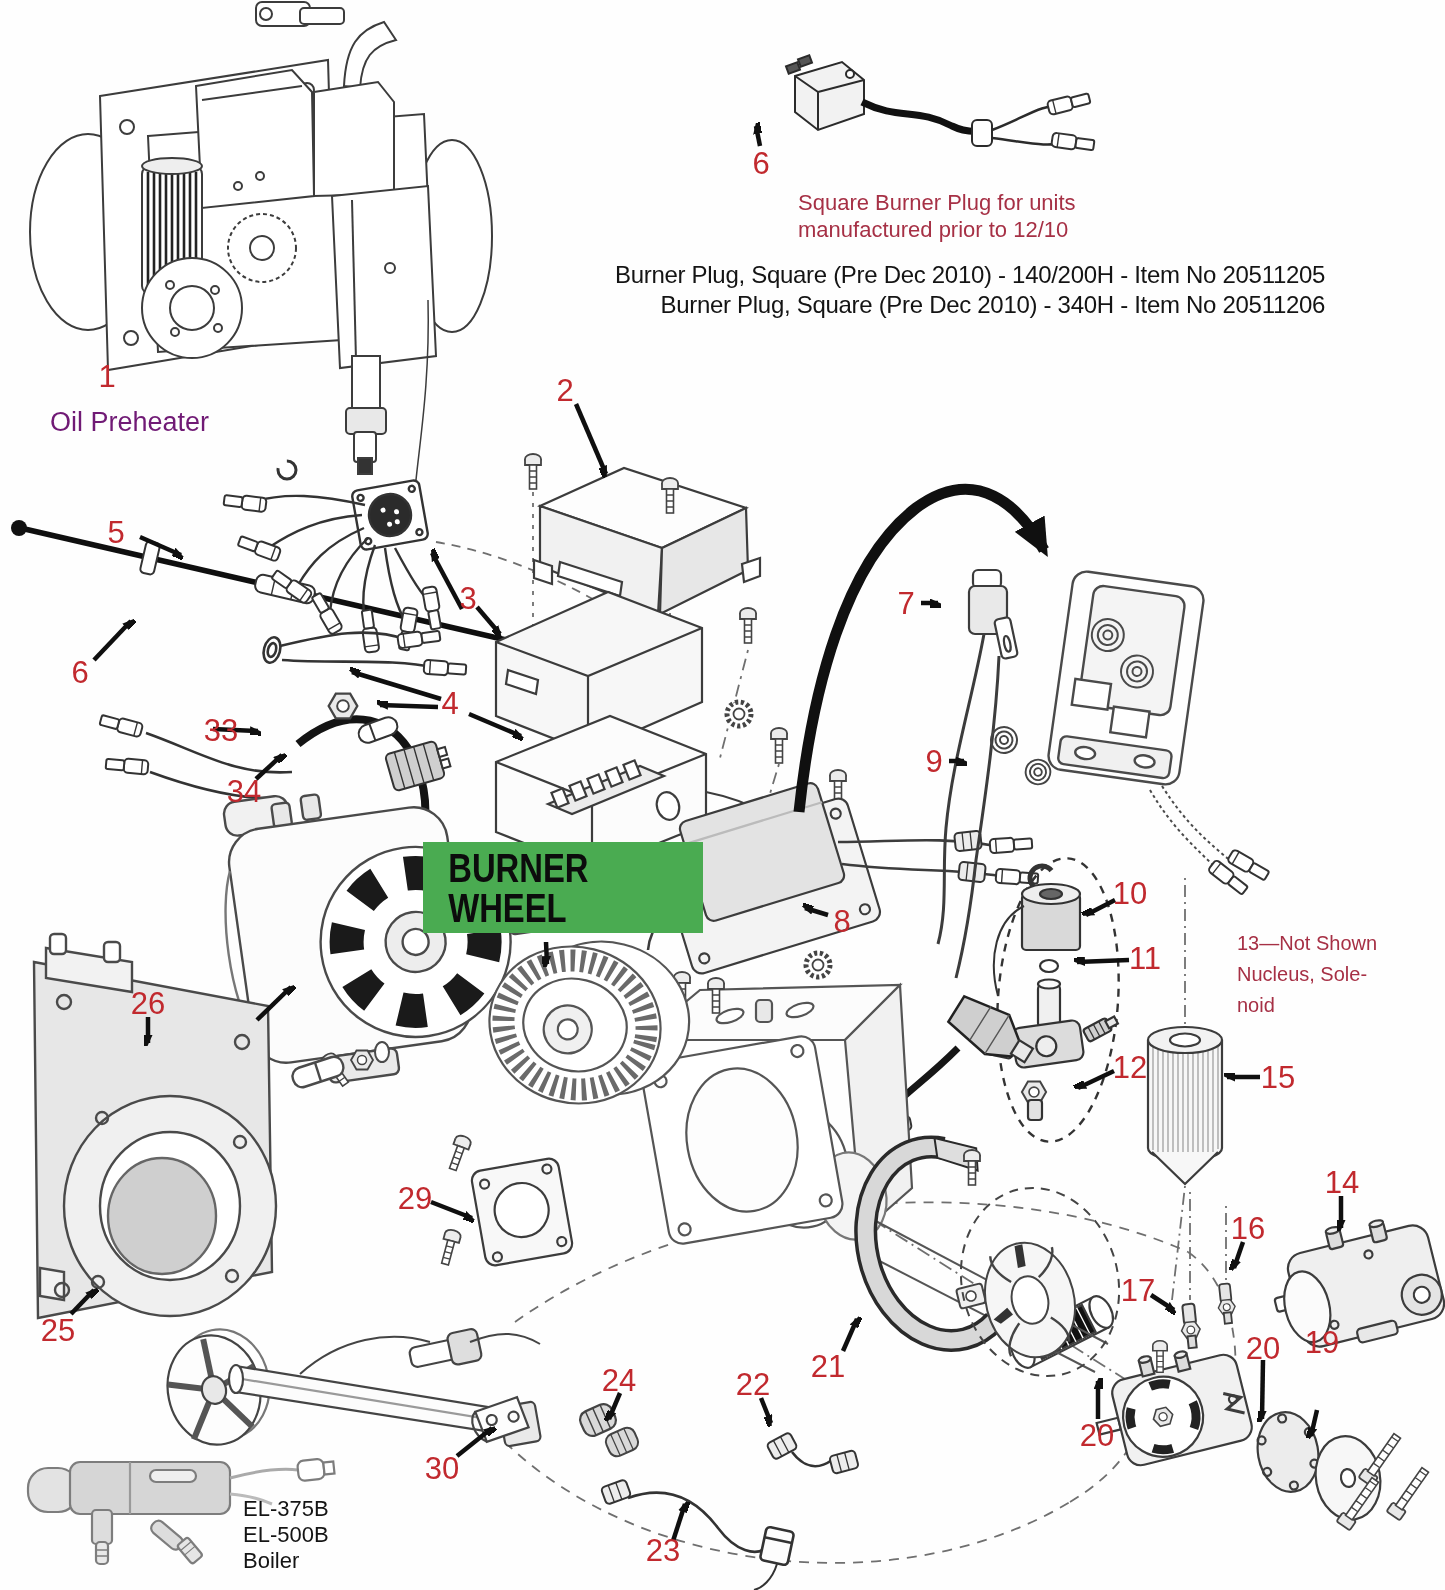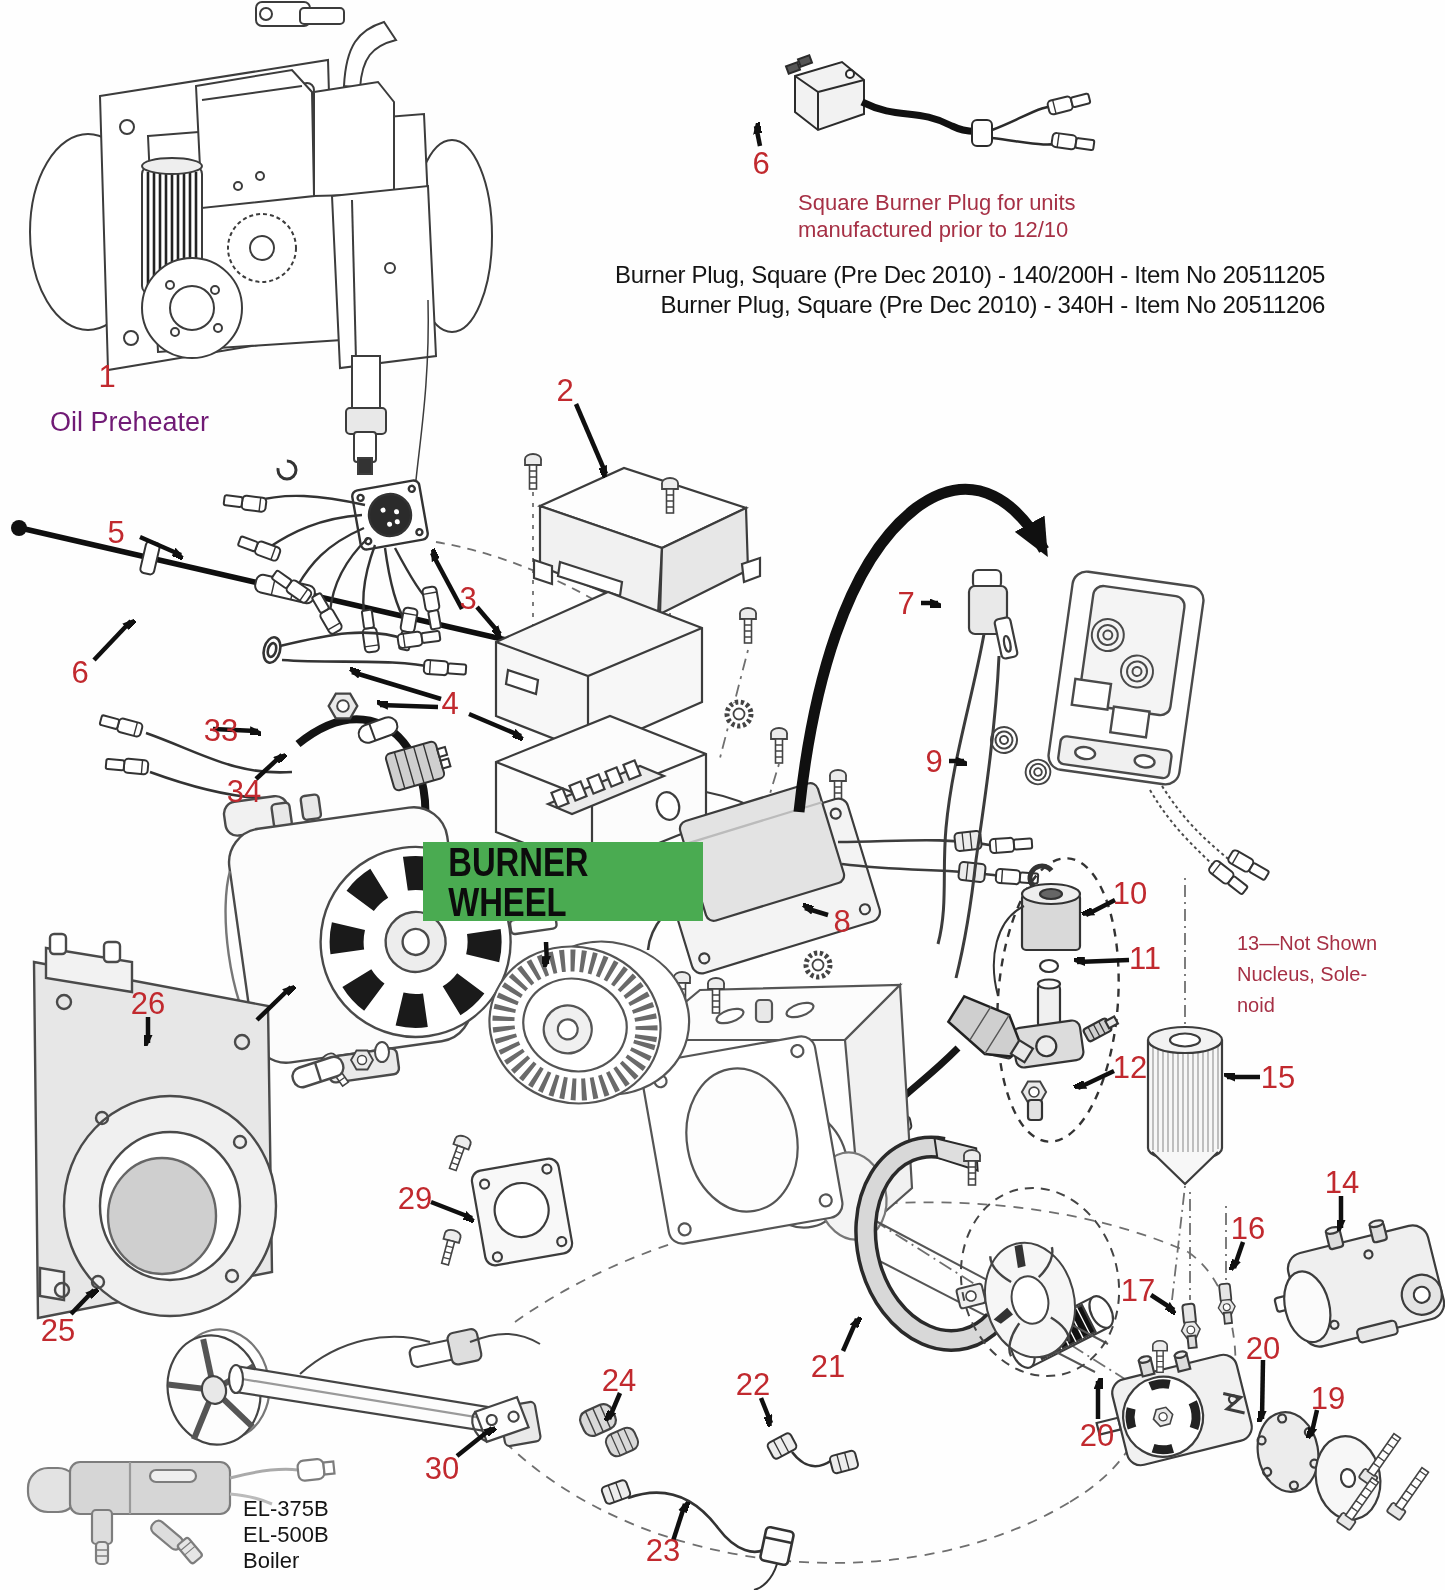--- a/index.html
+++ b/index.html
@@ -7,21 +7,21 @@
          font-family:"Liberation Sans",sans-serif;}
   #art{position:absolute;left:0;top:0;z-index:1;}
   .callout{position:absolute;z-index:3;transform:translate(-50%,-50%);
            font:400 31px/1 "Liberation Sans",sans-serif;color:var(--callout-red,#c1292e);}
   .txt{position:absolute;z-index:3;white-space:nowrap;}
   .oil{font:400 27px/1.2 "Liberation Sans",sans-serif;color:#701a75;}
   .rednote{font:400 22px/27px "Liberation Sans",sans-serif;color:var(--note-red,#a63045);}
   .items{font:400 24px/30px "Liberation Sans",sans-serif;color:#141414;letter-spacing:-0.3px;text-align:right;}
   .notshown{font:400 20px/31px "Liberation Sans",sans-serif;color:var(--note-red,#a63045);}
   .boiler{font:400 22px/26px "Liberation Sans",sans-serif;color:#141414;}
-  .greenbox{position:absolute;z-index:2;left:423px;top:842px;width:280px;height:79px;
+  .greenbox{position:absolute;z-index:2;left:423px;top:842px;width:280px;height:91px;
             background:var(--green-bg,#4aab51);display:flex;align-items:center;justify-content:center;}
   .greenbox span{font:700 40px/1 "Liberation Sans",sans-serif;color:#0c0c0c;
                  transform:scaleX(0.82);letter-spacing:0;}
 </style>
 </head>
 <body>
 
 <div id="stage">
 
 <svg id="art" width="1445" height="1590" viewBox="0 0 1445 1590" xmlns="http://www.w3.org/2000/svg">
@@ -691,21 +691,21 @@
 <div class="callout" style="left:842px;top:921px;">8</div>
 <div class="callout" style="left:934px;top:761px;">9</div>
 <div class="callout" style="left:1130px;top:893px;">10</div>
 <div class="callout" style="left:1145px;top:958px;">11</div>
 <div class="callout" style="left:1130px;top:1067px;">12</div>
 <div class="callout" style="left:1342px;top:1182px;">14</div>
 <div class="callout" style="left:1278px;top:1077px;">15</div>
 <div class="callout" style="left:1248px;top:1228px;">16</div>
 <div class="callout" style="left:1138px;top:1290px;">17</div>
 <div class="callout" style="left:1263px;top:1348px;">20</div>
-<div class="callout" style="left:1322px;top:1398px;margin-left:6px;">19</div>
+<div class="callout" style="left:1322px;top:1342px;">19</div>
 <div class="callout" style="left:1097px;top:1435px;">20</div>
 <div class="callout" style="left:828px;top:1366px;">21</div>
 <div class="callout" style="left:753px;top:1384px;">22</div>
 <div class="callout" style="left:663px;top:1550px;">23</div>
 <div class="callout" style="left:619px;top:1380px;">24</div>
 <div class="callout" style="left:58px;top:1330px;">25</div>
 <div class="callout" style="left:148px;top:1003px;">26</div>
 <div class="callout" style="left:415px;top:1198px;">29</div>
 <div class="callout" style="left:442px;top:1468px;">30</div>
 <div class="callout" style="left:193px;top:730px;margin-left:28px;">33</div>

